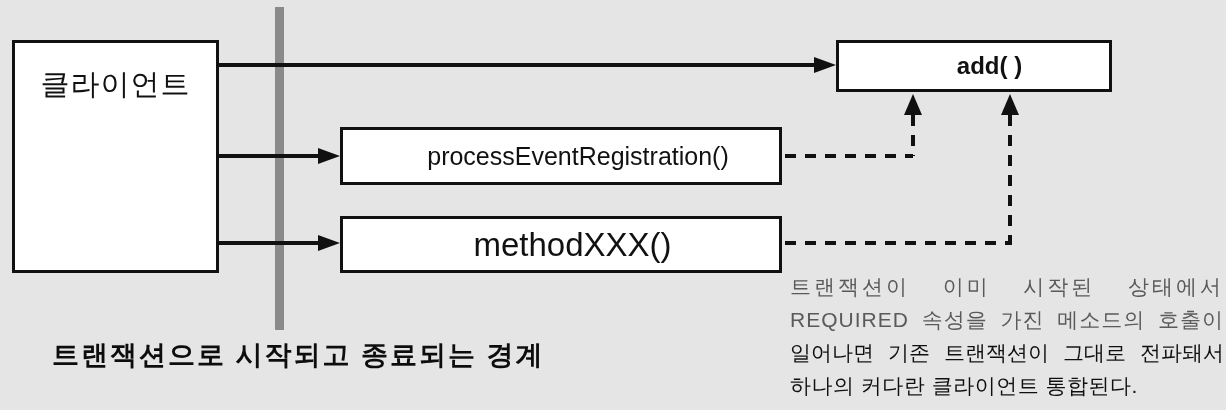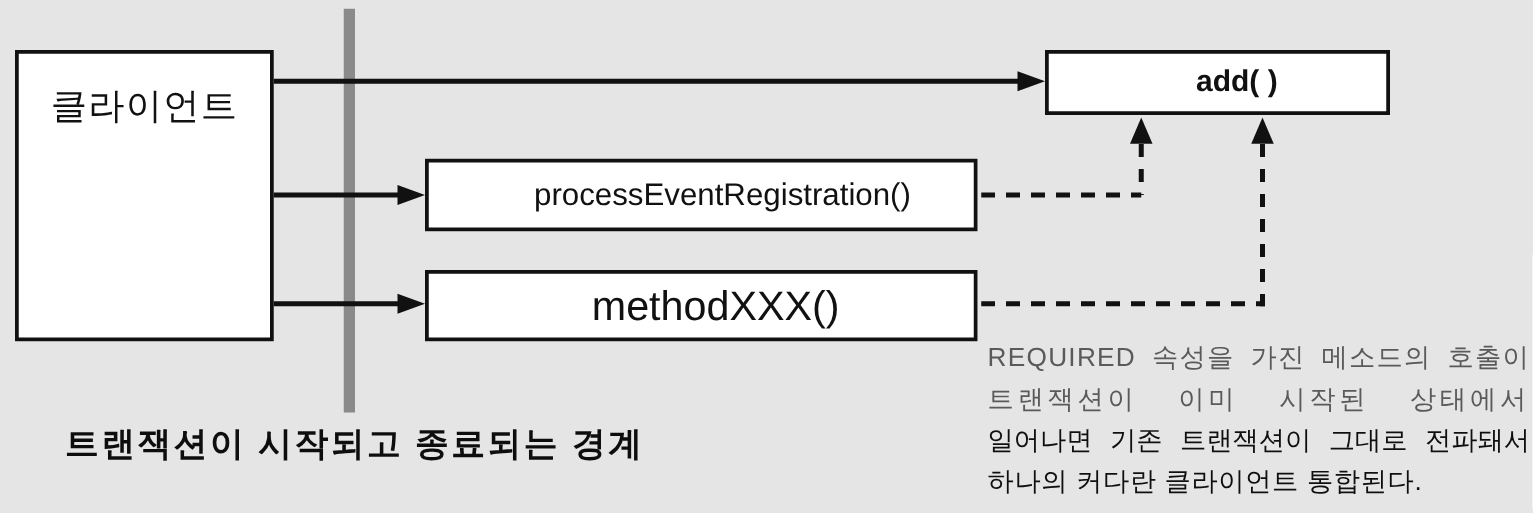--- a/index.html
+++ b/index.html
@@ -160,22 +160,22 @@
   </div>
 
   <div class="dash-h dh-1"></div>
   <div class="dash-v dv-1"></div>
   <div class="arrow-up au-1"></div>
 
   <div class="dash-h dh-2"></div>
   <div class="dash-v dv-2"></div>
   <div class="arrow-up au-2"></div>
 
-  <div class="boundary-caption">트랜잭션이 시작되고 종료되는 경계</div>
+  <div class="boundary-caption">트랜잭션으로 시작되고 종료되는 경계</div>
 
   <div class="annotation">
+    <div class="ann-line ann-light spread">트랜잭션이 이미 시작된 상태에서</div>
     <div class="ann-line ann-light">REQUIRED 속성을 가진 메소드의 호출이</div>
-    <div class="ann-line ann-light spread">트랜잭션이 이미 시작된 상태에서</div>
     <div class="ann-line ann-dark">일어나면 기존 트랜잭션이 그대로 전파돼서</div>
     <div class="ann-line ann-dark last">하나의 커다란 클라이언트 통합된다.</div>
   </div>
 
 </div>
 
 </body></html>

